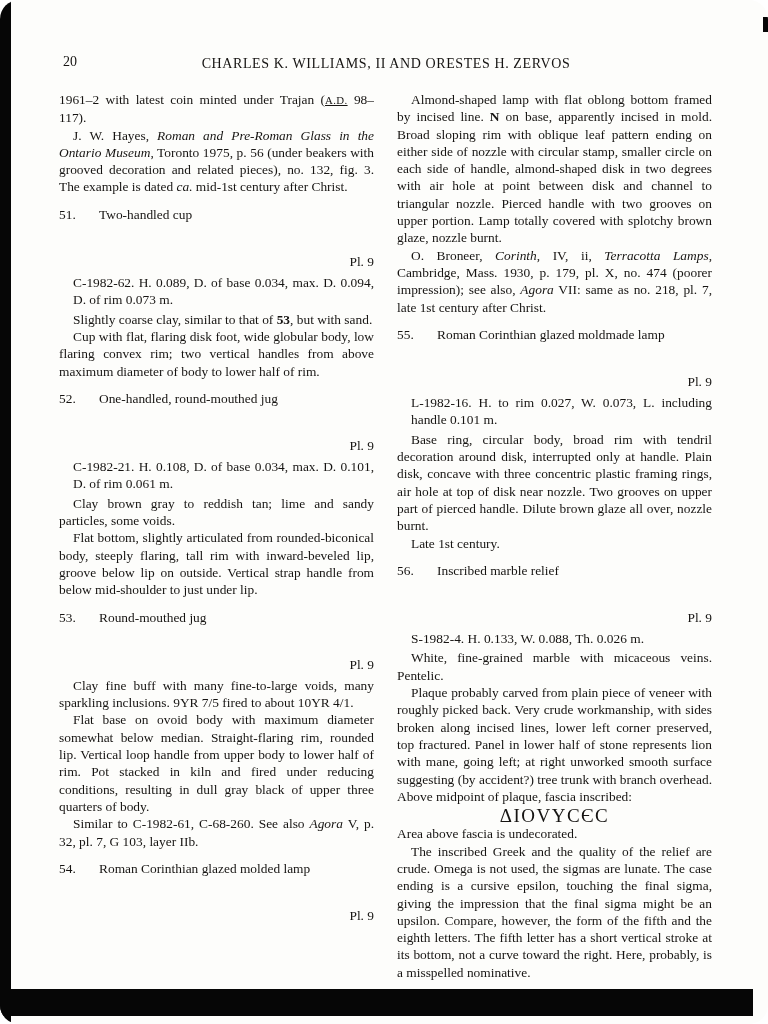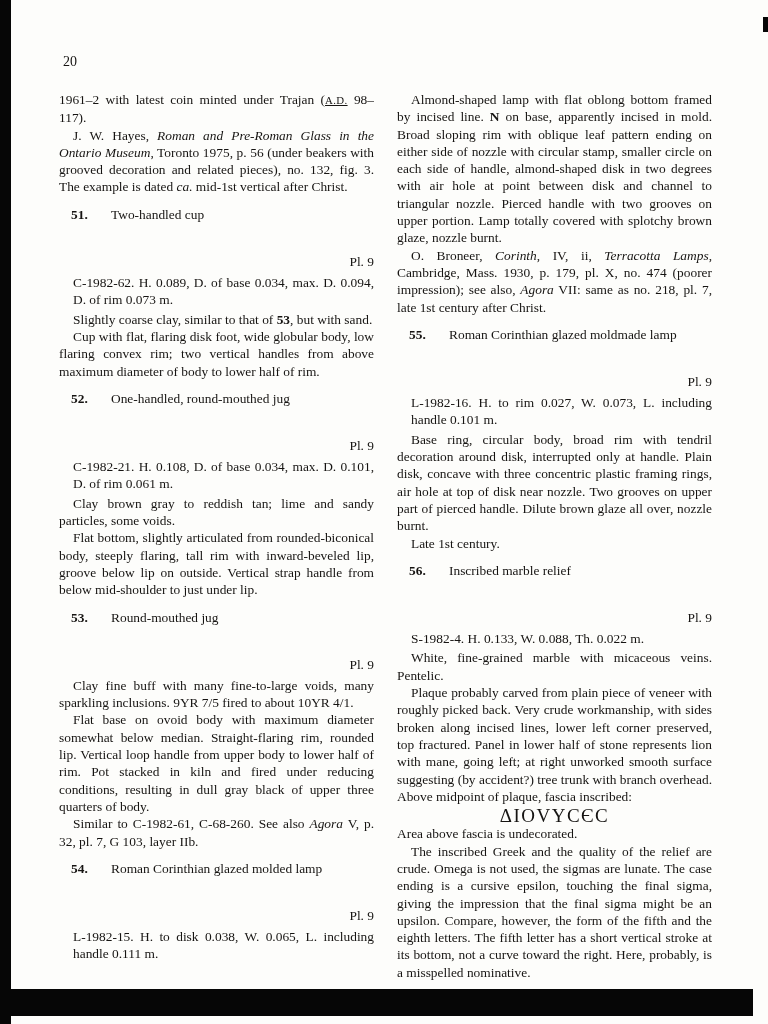--- a/index.html
+++ b/index.html
@@ -2,20 +2,21 @@
 <html><head>
 <meta charset="utf-8">
 <style>
   * { margin:0; padding:0; box-sizing:border-box; }
   html,body { width:768px; height:1024px; background:#ffffff; }
   .page {
     position:relative; width:768px; height:1024px;
     background:#fdfdfb; overflow:hidden;
     font-family:"Liberation Serif","DejaVu Serif",serif;
     color:#161412;
+    border-radius:19px;
   }
   
   .scan-left  { position:absolute; left:0; top:0; width:11px; height:1024px; background:#060606; }
   .scan-bottom{ position:absolute; left:0; bottom:8px; right:15px; height:27px; background:#060606; }
   .scan-nub   { position:absolute; right:0; top:17px; width:5px; height:15px; background:#060606; }
 
   header {
     position:absolute; top:54px; left:60px; right:56px;
     text-align:center;
   }
@@ -36,21 +37,21 @@
 
   .para { margin:0; }
   .para.indent { text-indent:14px; }
 
   .meas { padding-left:14px; margin:1px 0 2px 0; text-align:justify; }
 
   .entry-head {
     display:flex; align-items:flex-start;
     margin:10px 0 4px 0; text-align:left;
   }
-  .entry-num { flex:none; width:40px; font-weight:700;margin-left:12px; }
+  .entry-num { flex:none; width:40px; font-weight:400; }
   .entry-title { flex:1; padding-left:16px; text-indent:-16px; }
   .entry-plate { flex:none; padding-left:8px;margin-top:47px; }
 
   .inscription {
     text-align:center; font-size:19px; letter-spacing:1.5px;
     margin:2px 0 1px 0; text-indent:0;
   }
 
   .run-i { font-style:italic; }
   .run-b { font-weight:700; }
@@ -59,26 +60,27 @@
 </head>
 <body>
 
 <div class="page">
   <div class="scan-left"></div>
   <div class="scan-bottom"></div>
   <div class="scan-nub"></div>
 
   <header>
     <span class="pagenum">20</span>
+    <span class="running-head">CHARLES K. WILLIAMS, II AND ORESTES H. ZERVOS</span>
   </header>
 
   <main class="columns">
     <section class="col" id="col-left">
         <p class="para"><span>1961–2 with latest coin minted under Trajan (</span><span class="run-sc">A.D.</span><span> 98–117).</span></p>
-        <p class="para indent"><span>J. W. Hayes, </span><span class="run-i">Roman and Pre-Roman Glass in the Ontario Museum</span><span>, Toronto 1975, p. 56 (under beakers with grooved decoration and related pieces), no. 132, fig. 3. The example is dated </span><span class="run-i">ca.</span><span> mid-1st vertical after Christ.</span></p>
+        <p class="para indent"><span>J. W. Hayes, </span><span class="run-i">Roman and Pre-Roman Glass in the Ontario Museum</span><span>, Toronto 1975, p. 56 (under beakers with grooved decoration and related pieces), no. 132, fig. 3. The example is dated </span><span class="run-i">ca.</span><span> mid-1st century after Christ.</span></p>
         <div class="entry-head">
           <span class="entry-num">51.</span>
           <span class="entry-title">Two-handled cup</span>
           <span class="entry-plate">Pl. 9</span>
         </div>
         <p class="meas">C-1982-62. H. 0.089, D. of base 0.034, max. D. 0.094, D. of rim 0.073 m.</p>
         <p class="para indent"><span>Slightly coarse clay, similar to that of </span><span class="run-b">53</span><span>, but with sand.</span></p>
         <p class="para indent"><span>Cup with flat, flaring disk foot, wide globular body, low flaring convex rim; two vertical handles from above maximum diameter of body to lower half of rim.</span></p>
         <div class="entry-head">
           <span class="entry-num">52.</span>
@@ -94,39 +96,38 @@
           <span class="entry-plate">Pl. 9</span>
         </div>
         <p class="para indent"><span>Clay fine buff with many fine-to-large voids, many sparkling inclusions. 9YR 7/5 fired to about 10YR 4/1.</span></p>
         <p class="para indent"><span>Flat base on ovoid body with maximum diameter somewhat below median. Straight-flaring rim, rounded lip. Vertical loop handle from upper body to lower half of rim. Pot stacked in kiln and fired under reducing conditions, resulting in dull gray black of upper three quarters of body.</span></p>
         <p class="para indent"><span>Similar to C-1982-61, C-68-260. See also </span><span class="run-i">Agora</span><span> V, p. 32, pl. 7, G 103, layer IIb.</span></p>
         <div class="entry-head">
           <span class="entry-num">54.</span>
           <span class="entry-title">Roman Corinthian glazed molded lamp</span>
           <span class="entry-plate">Pl. 9</span>
         </div>
-        <p class="meas">L-1982-15. H. to disk 0.038, W. 0.065, L. including handle 0.111 m.</p>
       </section>
     <section class="col" id="col-right">
         <p class="para indent"><span>Almond-shaped lamp with flat oblong bottom framed by incised line. </span><span class="run-b">N</span><span> on base, apparently incised in mold. Broad sloping rim with oblique leaf pattern ending on either side of nozzle with circular stamp, smaller circle on each side of handle, almond-shaped disk in two degrees with air hole at point between disk and channel to triangular nozzle. Pierced handle with two grooves on upper portion. Lamp totally covered with splotchy brown glaze, nozzle burnt.</span></p>
         <p class="para indent"><span>O. Broneer, </span><span class="run-i">Corinth</span><span>, IV, ii, </span><span class="run-i">Terracotta Lamps</span><span>, Cambridge, Mass. 1930, p. 179, pl. X, no. 474 (poorer impression); see also, </span><span class="run-i">Agora</span><span> VII: same as no. 218, pl. 7, late 1st century after Christ.</span></p>
         <div class="entry-head">
           <span class="entry-num">55.</span>
           <span class="entry-title">Roman Corinthian glazed moldmade lamp</span>
           <span class="entry-plate">Pl. 9</span>
         </div>
         <p class="meas">L-1982-16. H. to rim 0.027, W. 0.073, L. including handle 0.101 m.</p>
         <p class="para indent"><span>Base ring, circular body, broad rim with tendril decoration around disk, interrupted only at handle. Plain disk, concave with three concentric plastic framing rings, air hole at top of disk near nozzle. Two grooves on upper part of pierced handle. Dilute brown glaze all over, nozzle burnt.</span></p>
         <p class="para indent"><span>Late 1st century.</span></p>
         <div class="entry-head">
           <span class="entry-num">56.</span>
           <span class="entry-title">Inscribed marble relief</span>
           <span class="entry-plate">Pl. 9</span>
         </div>
-        <p class="meas">S-1982-4. H. 0.133, W. 0.088, Th. 0.022 m.</p>
+        <p class="meas">S-1982-4. H. 0.133, W. 0.088, Th. 0.026 m.</p>
         <p class="para indent"><span>White, fine-grained marble with micaceous veins. Pentelic.</span></p>
         <p class="para indent"><span>Plaque probably carved from plain piece of veneer with roughly picked back. Very crude workmanship, with sides broken along incised lines, lower left corner preserved, top fractured. Panel in lower half of stone represents lion with mane, going left; at right unworked smooth surface suggesting (by accident?) tree trunk with branch overhead. Above midpoint of plaque, fascia inscribed:</span></p>
         <div class="inscription">ΔΙΟVYCЄC</div>
         <p class="para"><span>Area above fascia is undecorated.</span></p>
         <p class="para indent"><span>The inscribed Greek and the quality of the relief are crude. Omega is not used, the sigmas are lunate. The case ending is a cursive epsilon, touching the final sigma, giving the impression that the final sigma might be an upsilon. Compare, however, the form of the fifth and the eighth letters. The fifth letter has a short vertical stroke at its bottom, not a curve toward the right. Here, probably, is a misspelled nominative.</span></p>
       </section>
   </main>
 </div>
 
 </body></html>

